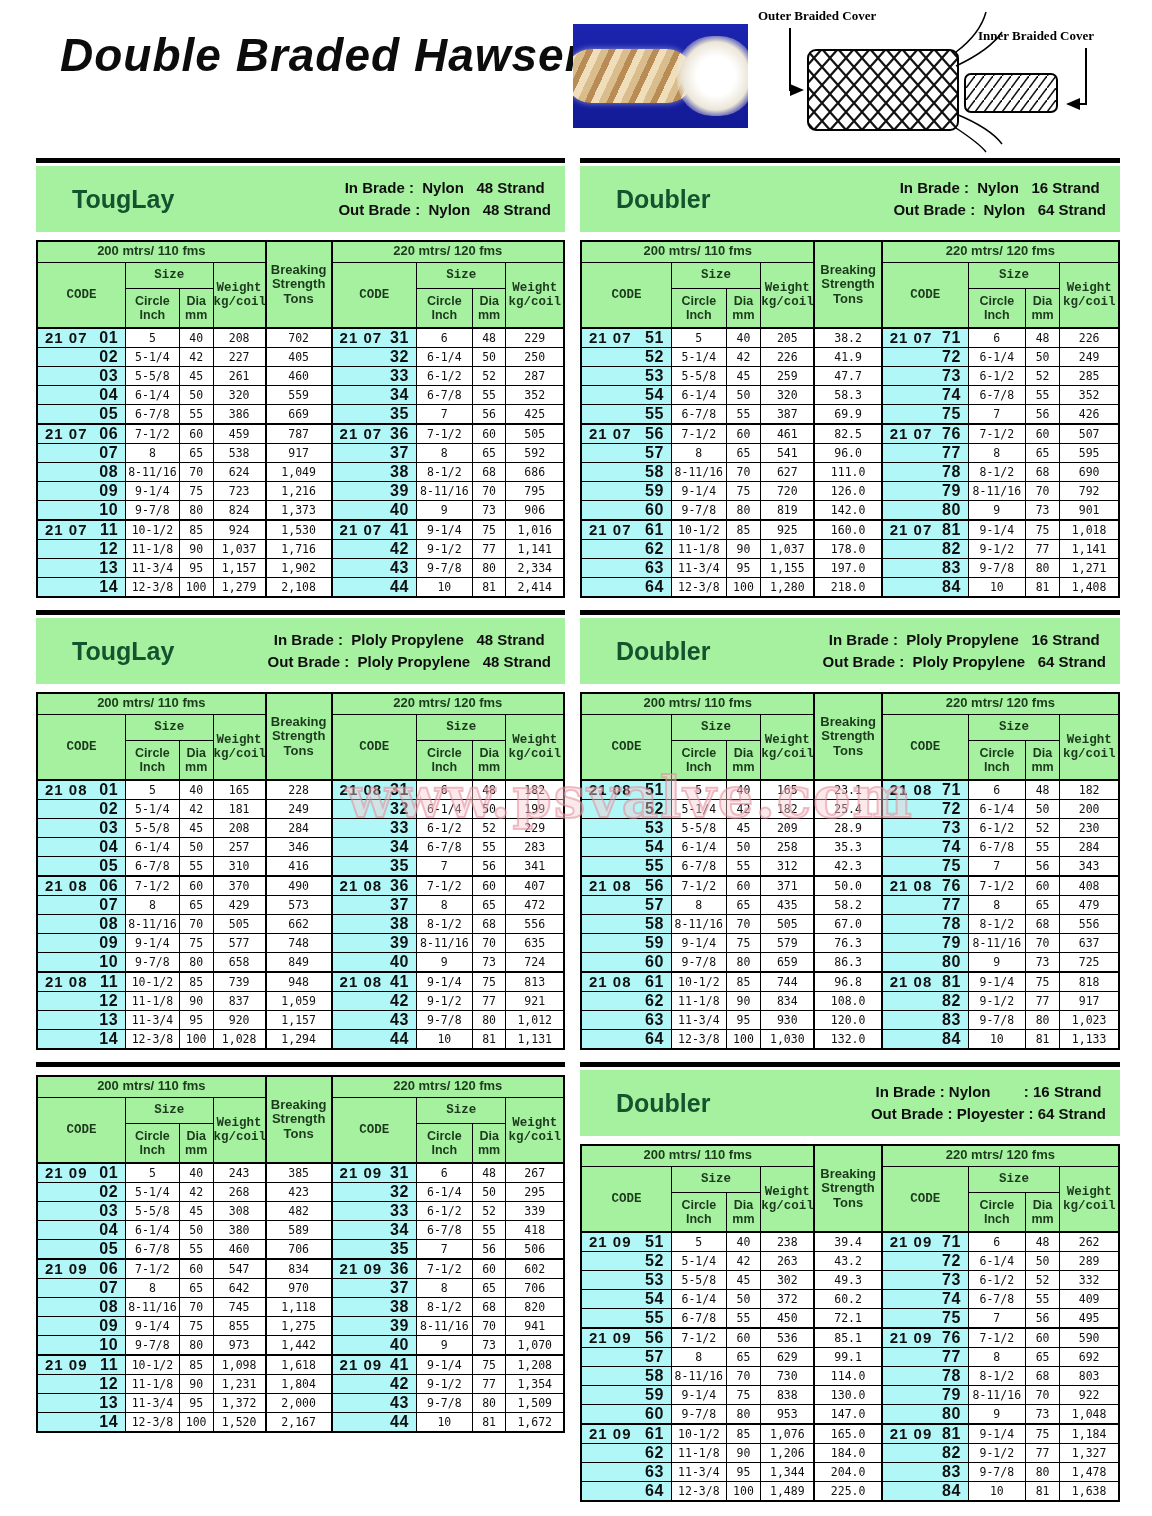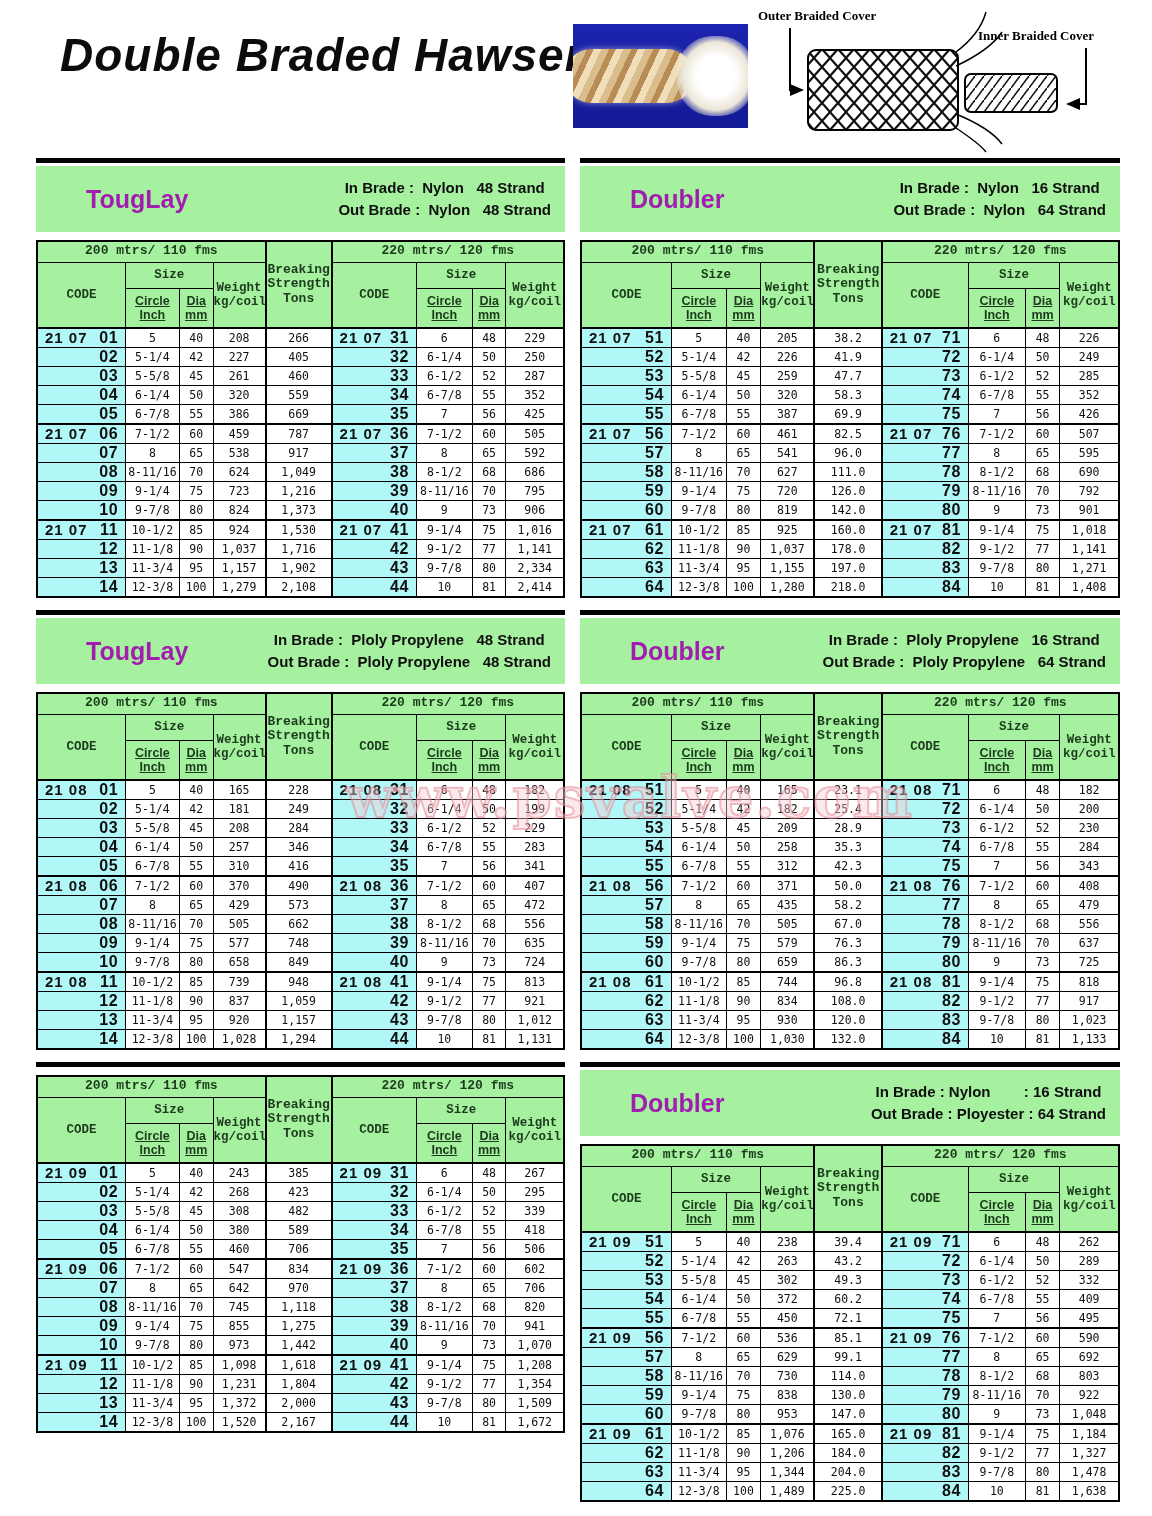--- a/index.html
+++ b/index.html
@@ -27,29 +27,29 @@
     background:radial-gradient(ellipse at center,#ffffff 35%,#ece6d8 60%,rgba(255,255,255,.08) 78%);}
   
   .diagram{position:absolute;left:750px;top:4px;}
   .dlabel{font:bold 13px "Liberation Serif",serif;fill:#000;}
   
   .grid{position:absolute;left:36px;top:158px;width:1084px;display:grid;
     grid-template-columns:529px 540px;column-gap:15px;row-gap:12px;}
   .block{width:100%;}
   .rule{height:5px;background:#000;margin-bottom:3px;}
   .banner{height:66px;background:var(--green);display:flex;align-items:center;}
-  .product{margin-left:50px;font:bold 25px "Liberation Sans",sans-serif;color:#a21caf;}
+  .product{margin-left:36px;font:bold 25px "Liberation Sans",sans-serif;color:#14532d;}
   .specs{margin-left:auto;margin-right:14px;text-align:center;white-space:pre;
     font:bold 15px "Liberation Sans",sans-serif;color:#0e0e0e;line-height:1.5;}
   table.spec{border-collapse:collapse;table-layout:fixed;width:100%;margin-top:8px;border:2px solid #000;}
   .spec th,.spec td{border:1px solid #000;text-align:center;padding:0;overflow:hidden;vertical-align:middle;}
   .spec th{background:var(--green);font:bold 12.5px "Liberation Sans",sans-serif;color:#1c3a1c;line-height:1.12;}
-  .spec tr.h1 th{height:21px;font-size:13px;font-family:Liberation Mono, monospace;}
+  .spec tr.h1 th{height:21px;font-size:13px;}
   .spec tr.h2 th{height:26px;font-family:Liberation Mono, monospace;}
-  .spec tr.h3 th{height:40px;border-bottom:2px solid #000;text-decoration:underline;}
+  .spec tr.h3 th{height:40px;border-bottom:2px solid #000;}
   .spec th.bs,.spec td.bs{border-left:2px solid #000;border-right:2px solid #000;}
   .drow td{height:18px;background:#fff;font:11.5px "DejaVu Sans Mono",monospace;color:#101010;}
   .drow td.code{background:var(--cyan);text-align:left;padding:0 7px;}
   .gstart td{border-top:2px solid #000;}
   .code .pfx{float:left;font:bold 15px "Liberation Sans",sans-serif;letter-spacing:1px;}
   .code .sfx{float:right;font:bold 16px "Liberation Sans",sans-serif;letter-spacing:.5px;}
   .drow td.bs{font-size:11.5px;}
   
   .watermark{position:absolute;left:346px;top:764px;z-index:5;pointer-events:none;
     font:bold 56px "DejaVu Serif",serif;letter-spacing:2px;
@@ -128,21 +128,21 @@
               <th>Dia mm</th>
             </tr>
             <tr class="drow gstart">
               <td class="code">
                 <span class="pfx">21 07</span>
                 <span class="sfx">01</span>
               </td>
               <td>5</td>
               <td>40</td>
               <td>208</td>
-              <td class="bs">266</td>
+              <td class="bs">702</td>
               <td class="code">
                 <span class="pfx">21 07</span>
                 <span class="sfx">31</span>
               </td>
               <td>6</td>
               <td>48</td>
               <td>229</td>
             </tr>
             <tr class="drow">
               <td class="code">

